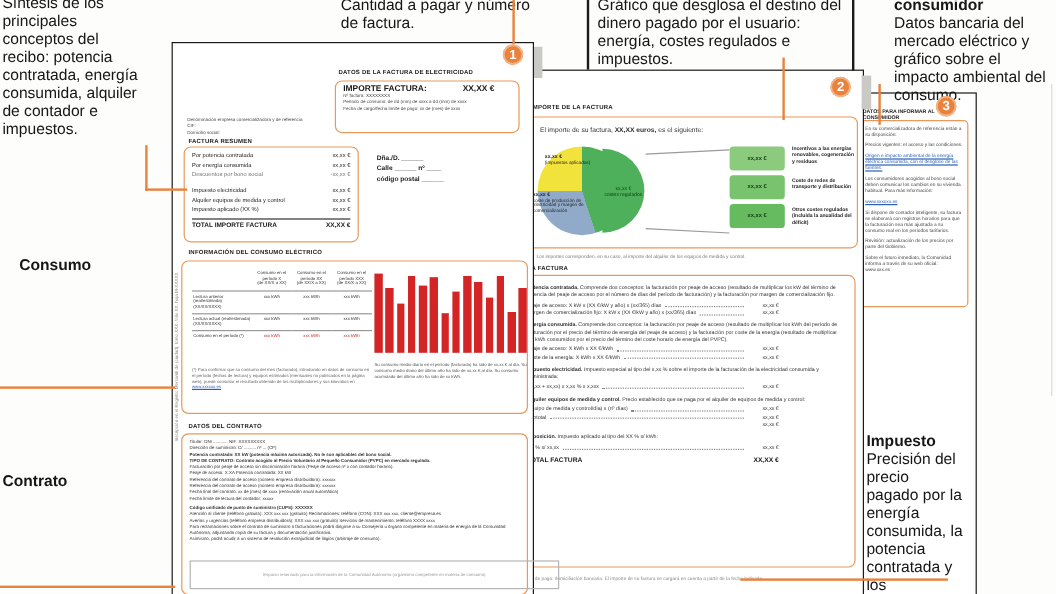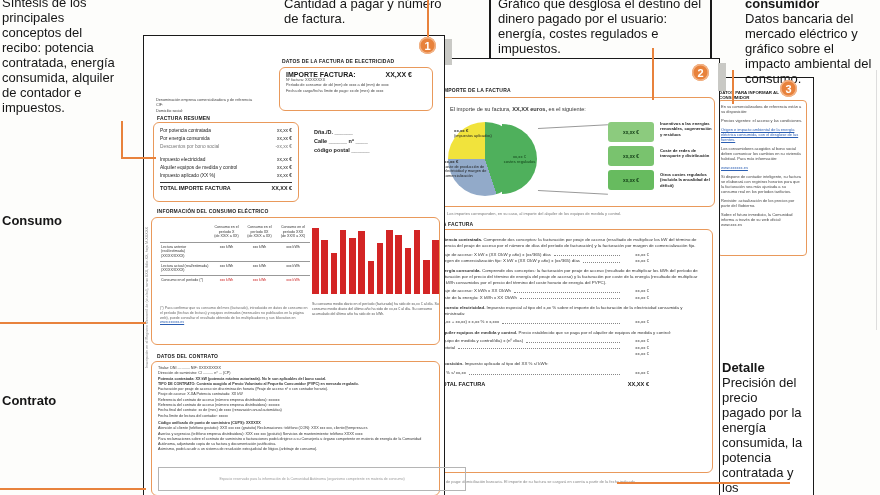--- a/index.html
+++ b/index.html
@@ -85,38 +85,38 @@
   .edge{position:absolute;background:#ddd;width:1px;z-index:0;}
 </style>
 </head>
 <body>
 
 <div id="canvas">
 
   <div class="ann" style="left:2px;top:-5px;width:120px;">
     <span>Síntesis de los principales conceptos del recibo: potencia contratada, energía consumida, alquiler de contador e impuestos.</span>
   </div>
-  <div class="ann" style="left:2px;top:213px;width:128px;">
+  <div class="ann" style="left:16px;top:213px;width:128px;">
     <span class="t">Consumo</span>
   </div>
   <div class="ann" style="left:2px;top:393px;width:132px;">
     <span class="t">Contrato</span>
   </div>
   <div class="ann" style="left:284px;top:-4px;width:160px;">
     <span>Cantidad a pagar y número de factura.</span>
   </div>
   <div class="ann" style="left:498px;top:-4px;width:205px;">
     <span>Gráfico que desglosa el destino del dinero pagado por el usuario: energía, costes regulados e impuestos.</span>
   </div>
   <div class="ann" style="left:745px;top:-4px;width:133px;">
     <span class="t">consumidor</span>
     <span>Datos bancaria del mercado eléctrico y gráfico sobre el impacto ambiental del consumo.</span>
   </div>
   <div class="ann" style="left:722px;top:360px;width:82px;z-index:8;">
-    <span class="t">Detalle</span>
+    <span class="t">Impuesto</span>
     <span>Precisión del precio pagado por la energía consumida, la potencia contratada y los impuestos.</span>
   </div>
 
   <div class="oc" style="left:121px;top:121px;width:2px;height:38px;"></div>
   <div class="oc" style="left:121px;top:157px;width:35px;height:2px;"></div>
   <div class="oc" style="left:0;top:322px;width:146px;height:2px;"></div>
   <div class="oc" style="left:0;top:488px;width:146px;height:2px;"></div>
   <div class="oc" style="left:427px;top:0;width:2px;height:37px;"></div>
   <div class="oc" style="left:652px;top:48px;width:2px;height:52px;"></div>
   <div class="oc" style="left:732px;top:70px;width:2px;height:34px;"></div>

